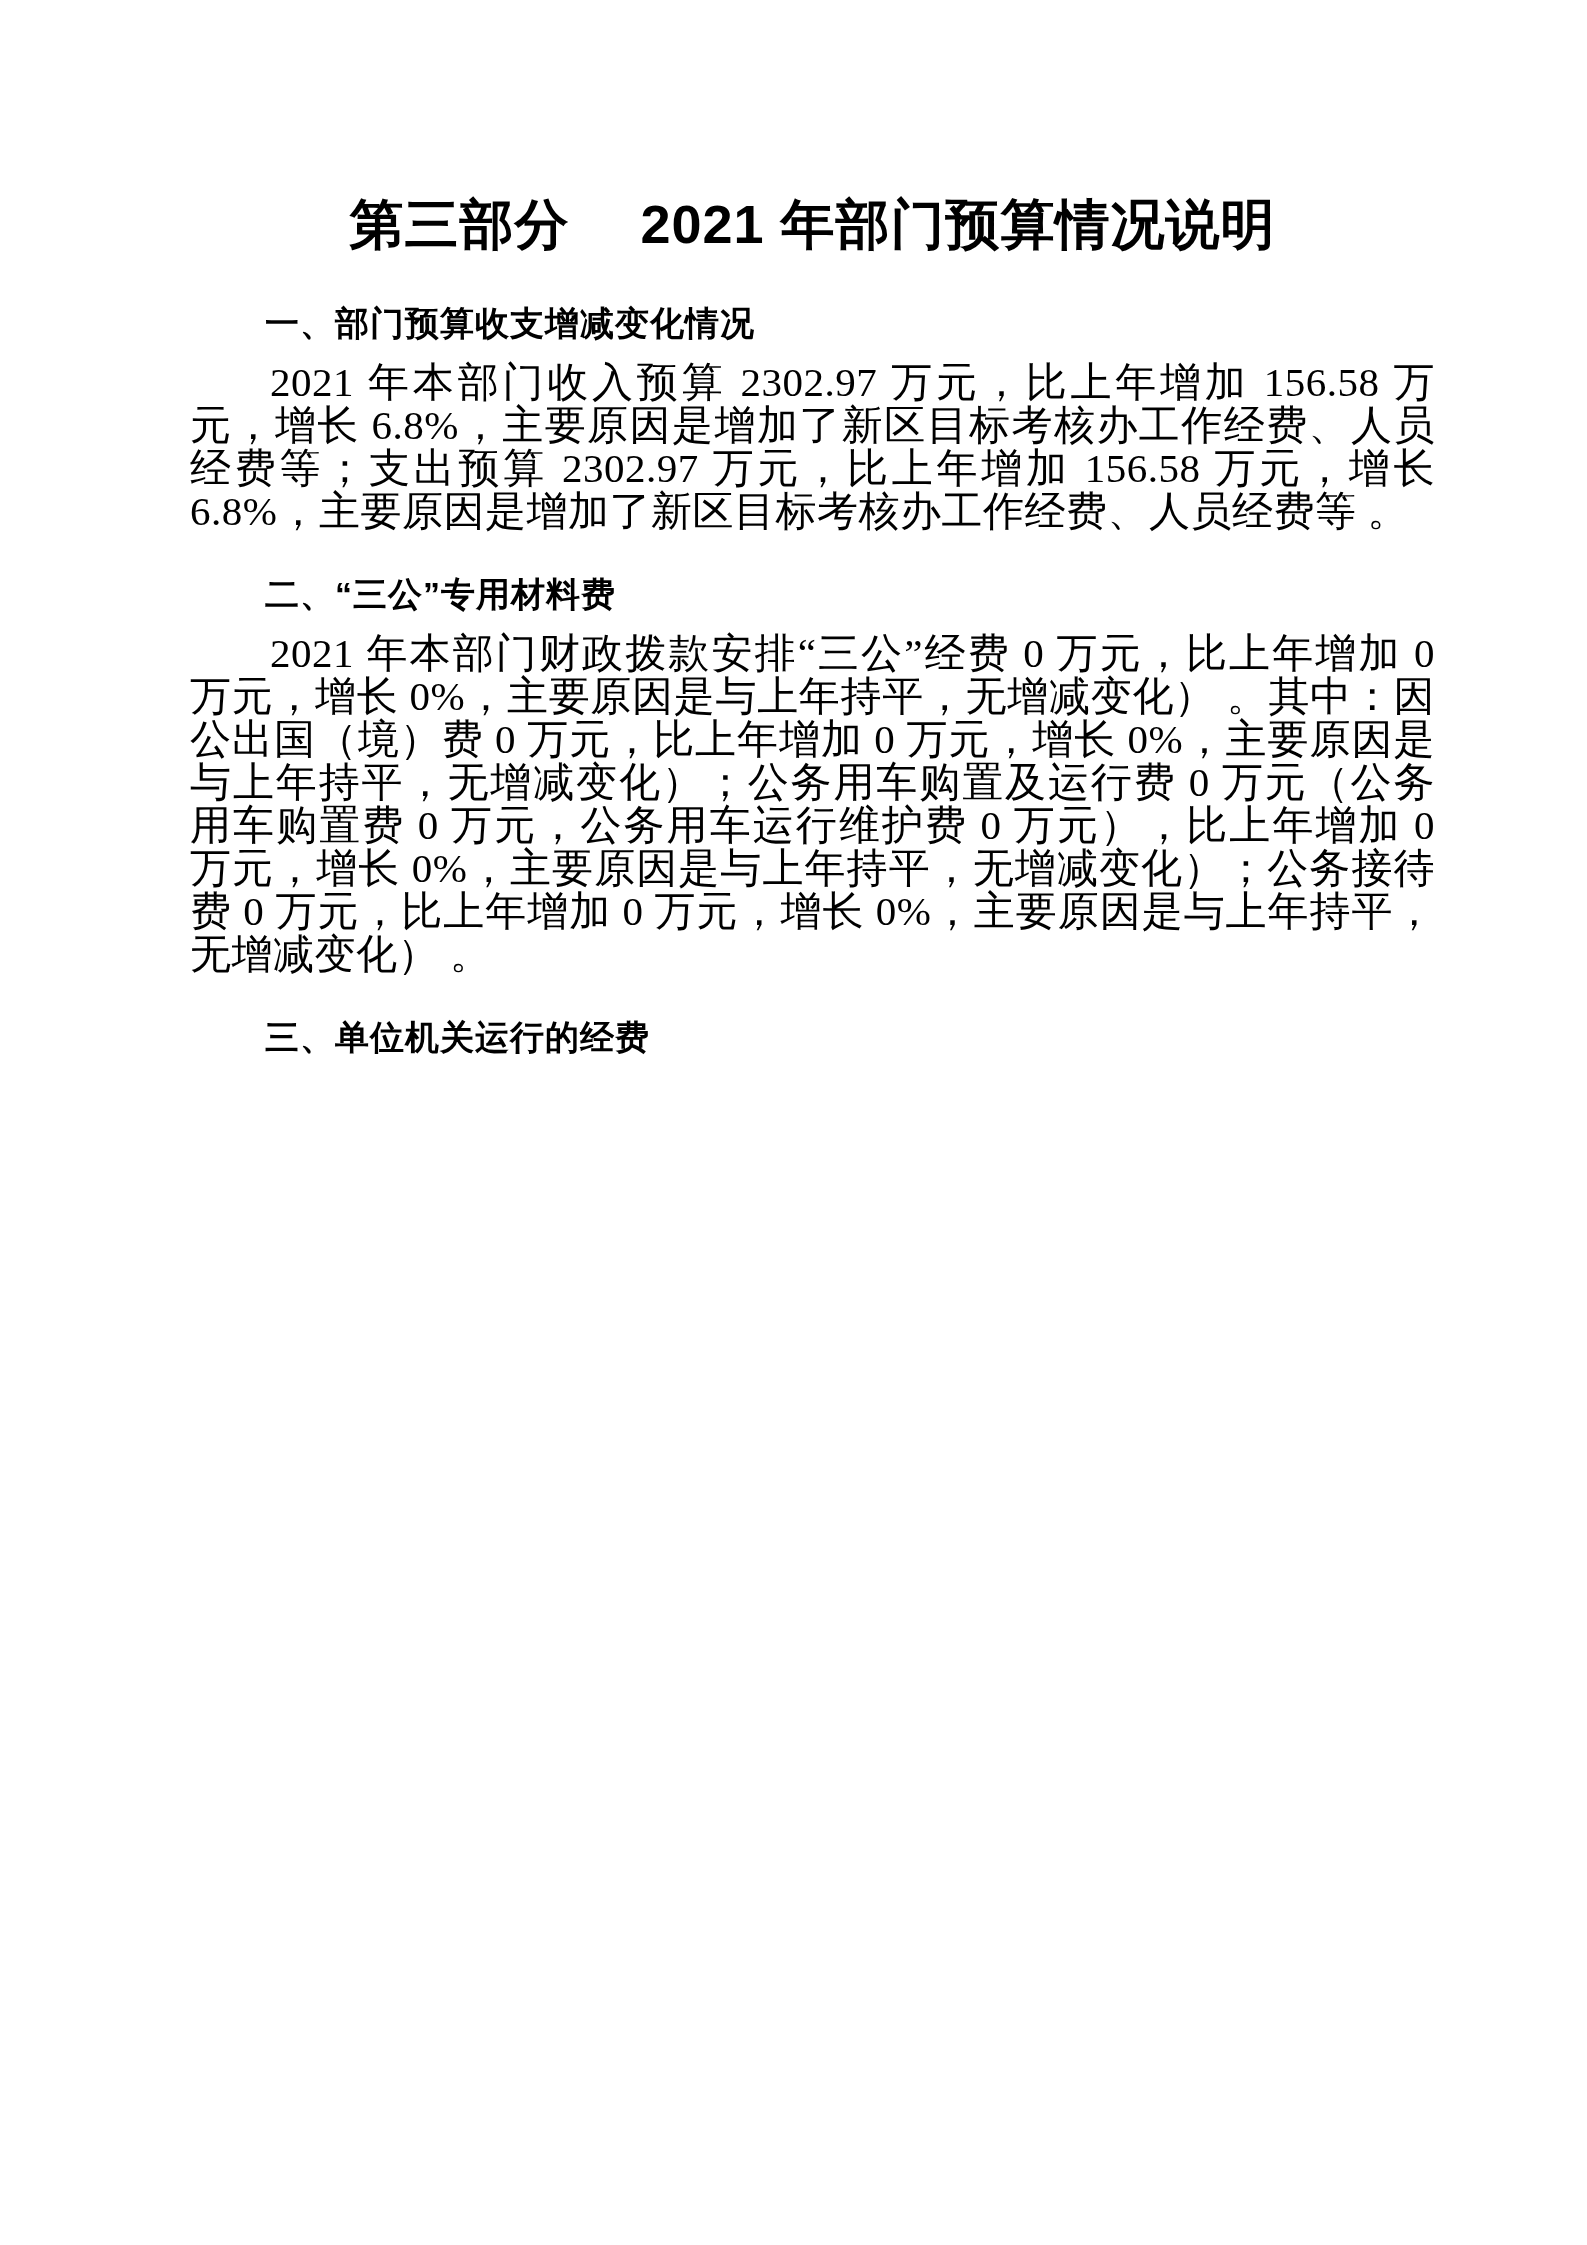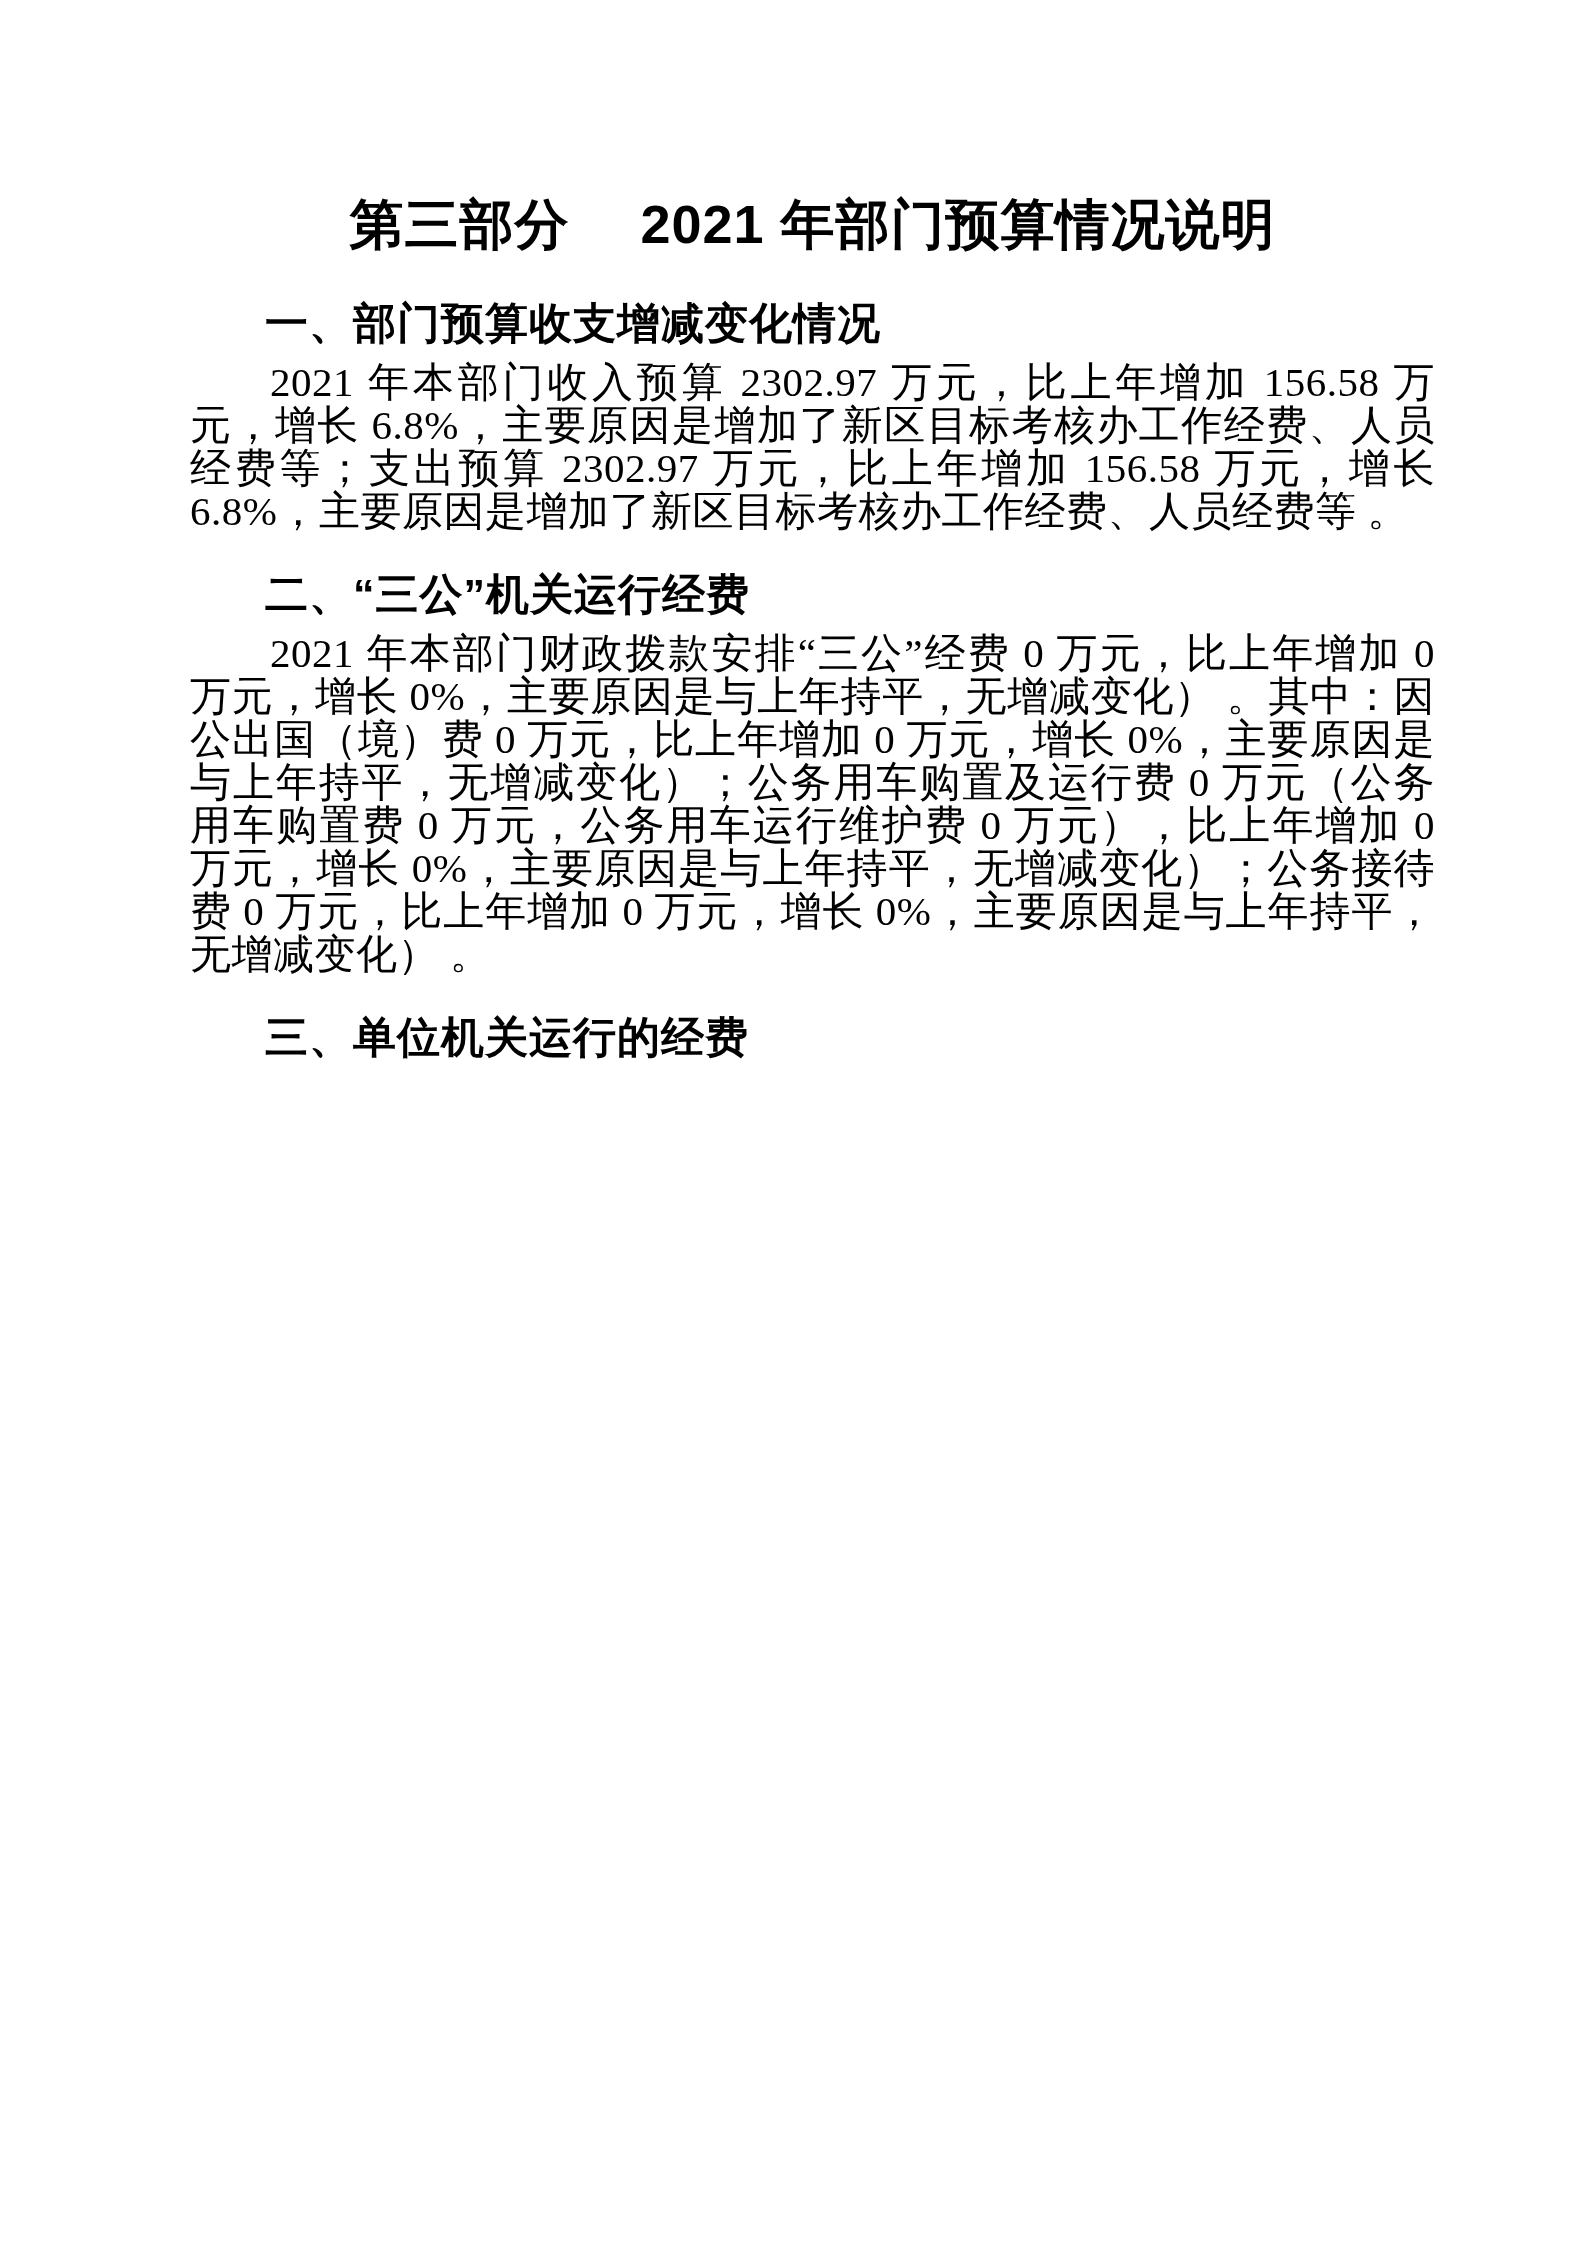--- a/index.html
+++ b/index.html
@@ -24,21 +24,21 @@
     font-size: 54px;
     line-height: 76px;
     text-align: center;
     margin: 0 0 14px 0;
     letter-spacing: 1px;
     white-space: nowrap;
   }
   .section-heading {
     font-family: "Liberation Sans", "DejaVu Sans", sans-serif;
     font-weight: bold;
-    font-size: 43px;
+    font-size: 34px;
     line-height: 71px;
     margin: 26px 0 2px 0;
     text-indent: 75px;
     letter-spacing: 1px;
   }
   .body-paragraph {
     font-family: "Liberation Serif", "DejaVu Serif", serif;
     font-size: 41px;
     line-height: 43px;
     margin: 0;
@@ -54,21 +54,21 @@
 <div class="page">
 
   <div class="doc-title">第三部分　 2021 年部门预算情况说明</div>
 
   <div class="section">
     <div class="section-heading">一、部门预算收支增减变化情况</div>
     <p class="body-paragraph">2021 年本部门收入预算 2302.97 万元，比上年增加 156.58 万元，增长 6.8%，主要原因是增加了新区目标考核办工作经费、人员经费等；支出预算 2302.97 万元，比上年增加 156.58 万元，增长 6.8%，主要原因是增加了新区目标考核办工作经费、人员经费等 。</p>
   </div>
 
   <div class="section">
-    <div class="section-heading">二、“三公”机关运行经费</div>
+    <div class="section-heading">二、“三公”专用材料费</div>
     <p class="body-paragraph">2021 年本部门财政拨款安排“三公”经费 0 万元，比上年增加 0 万元，增长 0%，主要原因是与上年持平，无增减变化） 。其中：因公出国（境）费 0 万元，比上年增加 0 万元，增长 0%，主要原因是与上年持平，无增减变化）；公务用车购置及运行费 0 万元（公务用车购置费 0 万元，公务用车运行维护费 0 万元），比上年增加 0 万元，增长 0%，主要原因是与上年持平，无增减变化）；公务接待费 0 万元，比上年增加 0 万元，增长 0%，主要原因是与上年持平，无增减变化） 。</p>
   </div>
 
   <div class="section">
     <div class="section-heading">三、单位机关运行的经费</div>
   </div>
 
 </div>
 
 </body></html>

